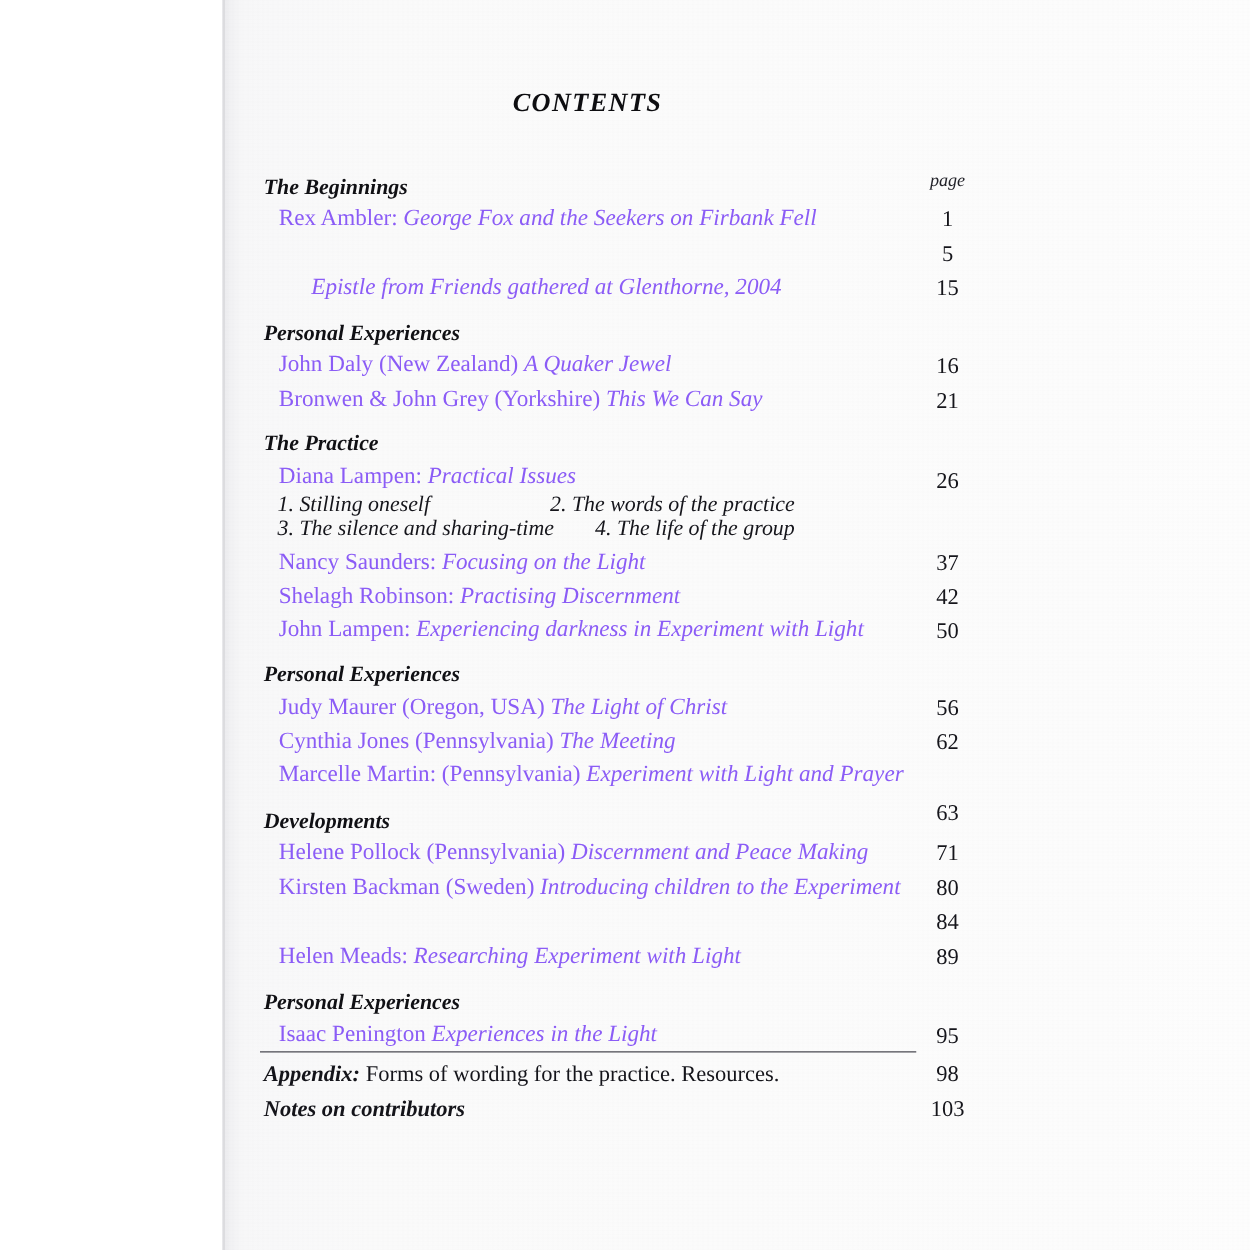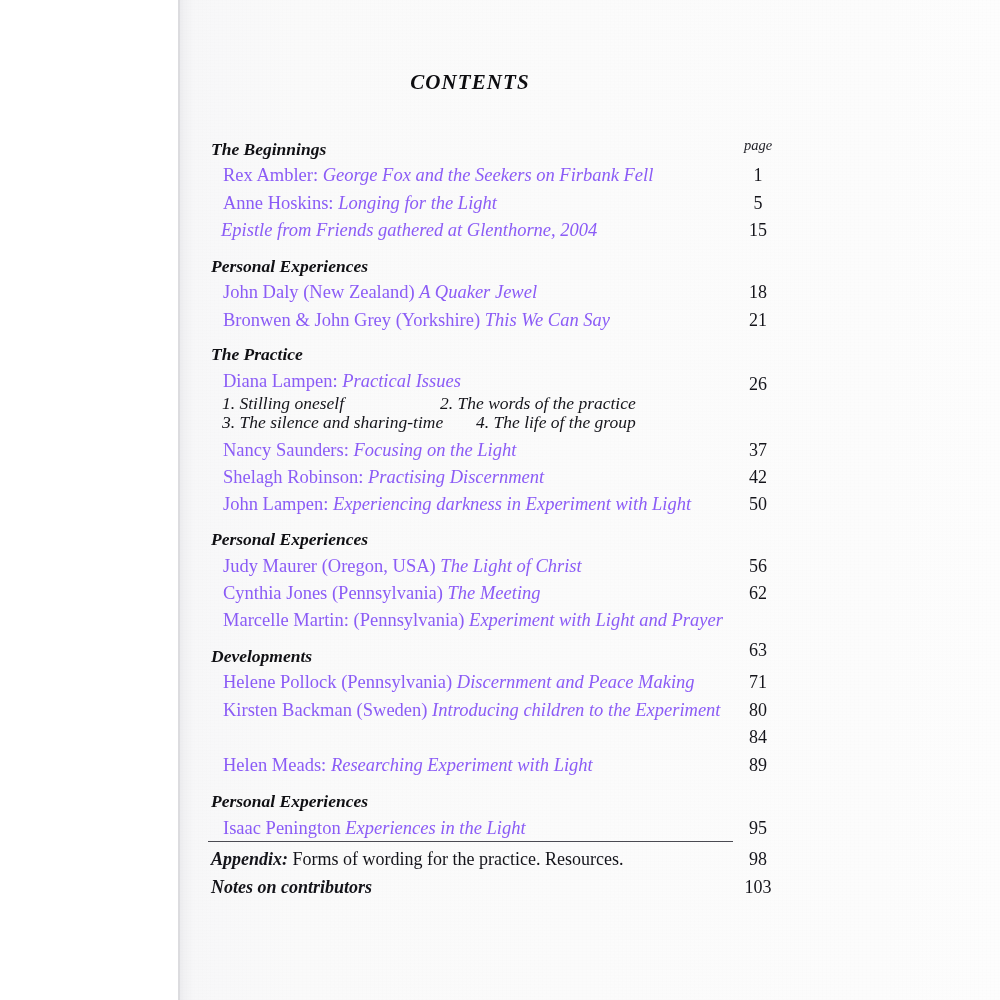--- a/index.html
+++ b/index.html
@@ -97,21 +97,21 @@
 
   
   .entry {
     position: absolute;
     left: 223px;
     font-size: 18.5px;
     color: #8b5cf6;
     white-space: nowrap;
   }
   .entry .it { font-style: italic; }
-  .entry.all-italic { font-style: italic; }
+  .entry.all-italic { font-style: italic; margin-left: 28px; }
 
   
   .pnum {
     position: absolute;
     left: 718px;
     width: 80px;
     text-align: center;
     font-size: 18px;
     color: #15151b;
   }
@@ -159,30 +159,29 @@
 
   <div class="title">CONTENTS</div>
 
   <div class="page-label">page</div>
 
   <div class="section" style="top:139px">The Beginnings</div>
 
   <div class="entry" style="top:165px"><span>Rex Ambler: </span><span class="it">George Fox and the Seekers on Firbank Fell</span></div>
   <div class="pnum" style="top:165px">1</div>
 
-  <div class="entry" style="top:193px"><span>Anne Hoskins:  </span><span class="it">Longing for the Light</span></div>
   <div class="pnum" style="top:193px">5</div>
 
   <div class="entry all-italic" style="top:220px;left:221px"><span>Epistle from Friends gathered at Glenthorne, 2004</span></div>
   <div class="pnum" style="top:220px">15</div>
 
   <div class="section" style="top:256px">Personal Experiences</div>
 
   <div class="entry" style="top:282px"><span>John Daly (New Zealand)  </span><span class="it">A Quaker Jewel</span></div>
-  <div class="pnum" style="top:282px">18</div>
+  <div class="pnum" style="top:282px">16</div>
 
   <div class="entry" style="top:310px"><span>Bronwen &amp; John Grey (Yorkshire)   </span><span class="it">This We Can Say</span></div>
   <div class="pnum" style="top:310px">21</div>
 
   <div class="section" style="top:344px">The Practice</div>
 
   <div class="entry" style="top:371px"><span>Diana Lampen:  </span><span class="it">Practical Issues</span></div>
   <div class="pnum" style="top:374px">26</div>
 
   <div class="subline" style="top:393px"><span>1.  Stilling oneself</span><span class="col2" style="width:0;overflow:visible"></span></div>

